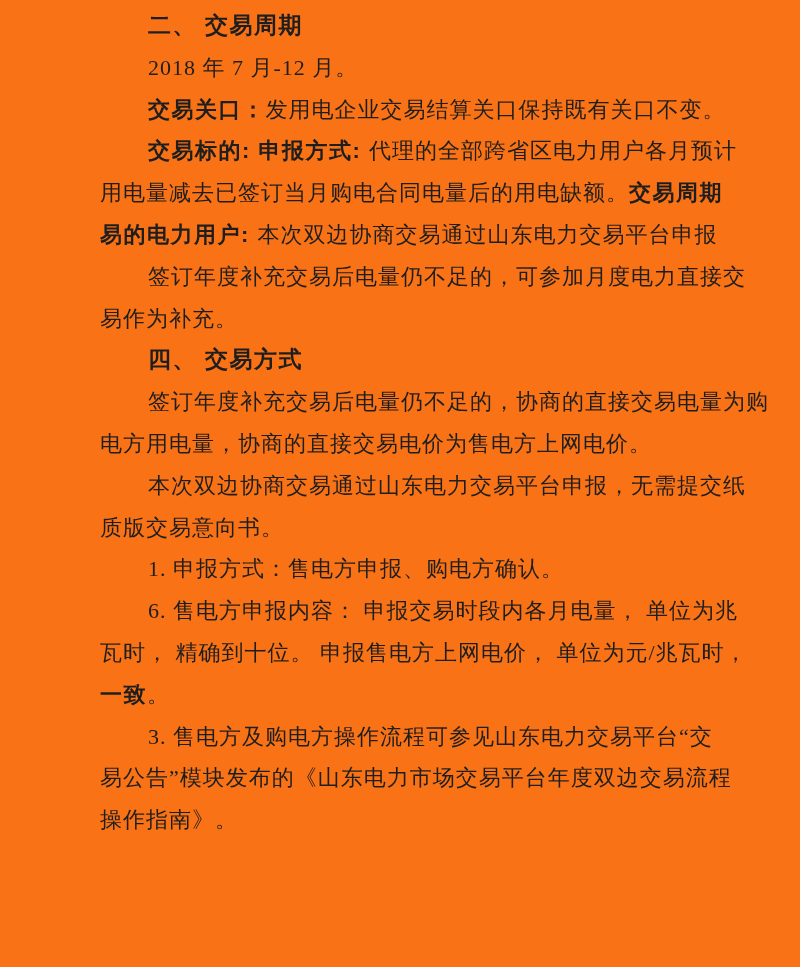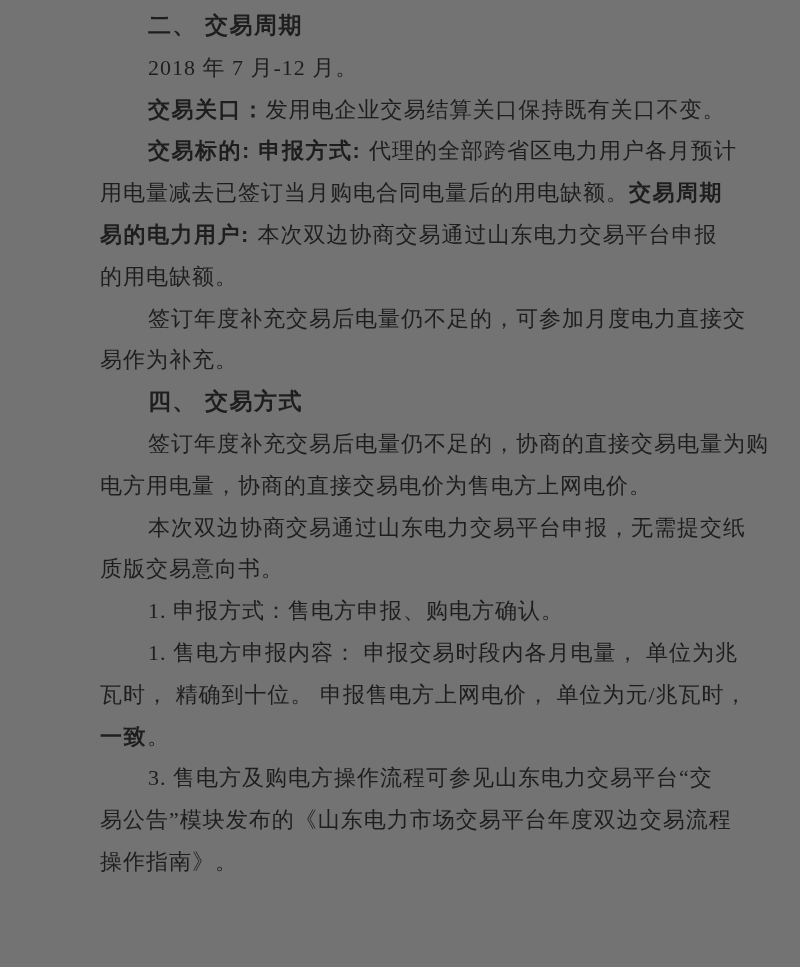--- a/index.html
+++ b/index.html
@@ -4,21 +4,21 @@
 <style>
   html, body {
     margin: 0;
     padding: 0;
     background: #ffffff;
   }
   .page {
     position: relative;
     width: 800px;
     height: 967px;
-    background: #737373;
+    background: #f97316;
     box-sizing: border-box;
     padding: 5px 100px 0 100px;
     overflow: hidden;
     font-family: "Liberation Serif", "DejaVu Serif", serif;
     color: #1e1e1e;
   }
   .doc-body {
     width: 600px;
   }
   .line {
@@ -47,29 +47,28 @@
 <body>
 
 <div class="page">
   <div class="doc-body" id="doc-body">
       <div class="line indent heading"><span class="seg bold">二、 交易周期</span></div>
       <div class="line indent"><span class="seg">2018 年 7 月-12 月。</span></div>
       <div class="line indent"><span class="seg bold">交易关口：</span><span class="seg">发用电企业交易结算关口保持既有关口不变。</span></div>
       <div class="line indent"><span class="seg bold">交易标的: 申报方式: </span><span class="seg">代理的全部跨省区电力用户各月预计</span></div>
       <div class="line"><span class="seg">用电量减去已签订当月购电合同电量后的用电缺额。</span><span class="seg bold">交易周期</span></div>
       <div class="line"><span class="seg bold">易的电力用户: </span><span class="seg">本次双边协商交易通过山东电力交易平台申报</span></div>
-      <div class="line"><span class="seg">的用电缺额。</span></div>
       <div class="line indent"><span class="seg">签订年度补充交易后电量仍不足的，可参加月度电力直接交</span></div>
       <div class="line"><span class="seg">易作为补充。</span></div>
       <div class="line indent heading"><span class="seg bold">四、 交易方式</span></div>
       <div class="line indent"><span class="seg">签订年度补充交易后电量仍不足的，协商的直接交易电量为购</span></div>
       <div class="line"><span class="seg">电方用电量，协商的直接交易电价为售电方上网电价。</span></div>
       <div class="line indent"><span class="seg">本次双边协商交易通过山东电力交易平台申报，无需提交纸</span></div>
       <div class="line"><span class="seg">质版交易意向书。</span></div>
       <div class="line indent"><span class="seg">1. 申报方式：售电方申报、购电方确认。</span></div>
-      <div class="line indent"><span class="seg">1. 售电方申报内容： 申报交易时段内各月电量， 单位为兆</span></div>
+      <div class="line indent"><span class="seg">6. 售电方申报内容： 申报交易时段内各月电量， 单位为兆</span></div>
       <div class="line"><span class="seg">瓦时， 精确到十位。 申报售电方上网电价， 单位为元/兆瓦时，</span></div>
       <div class="line"><span class="seg bold">一致</span><span class="seg">。</span></div>
       <div class="line indent"><span class="seg">3. 售电方及购电方操作流程可参见山东电力交易平台“交</span></div>
       <div class="line"><span class="seg">易公告”模块发布的《山东电力市场交易平台年度双边交易流程</span></div>
       <div class="line"><span class="seg">操作指南》。</span></div>
     </div>
 </div>
 
 </body></html>

